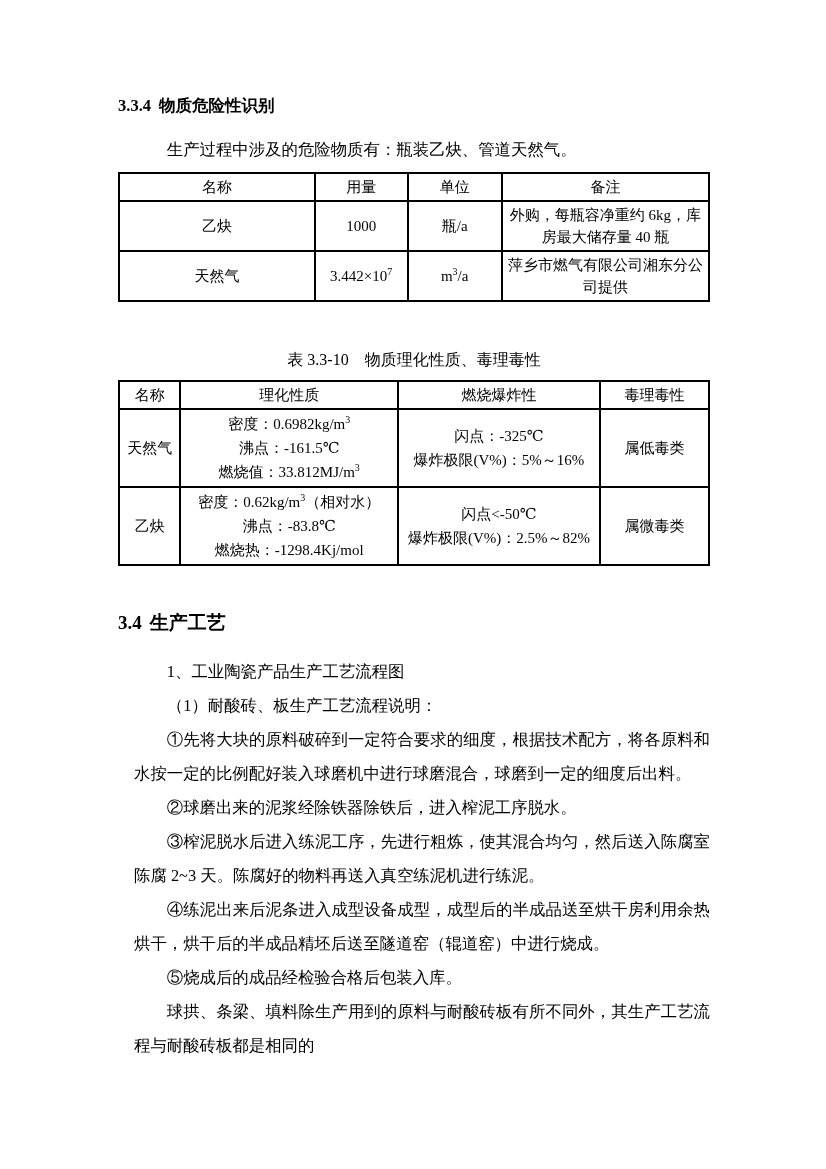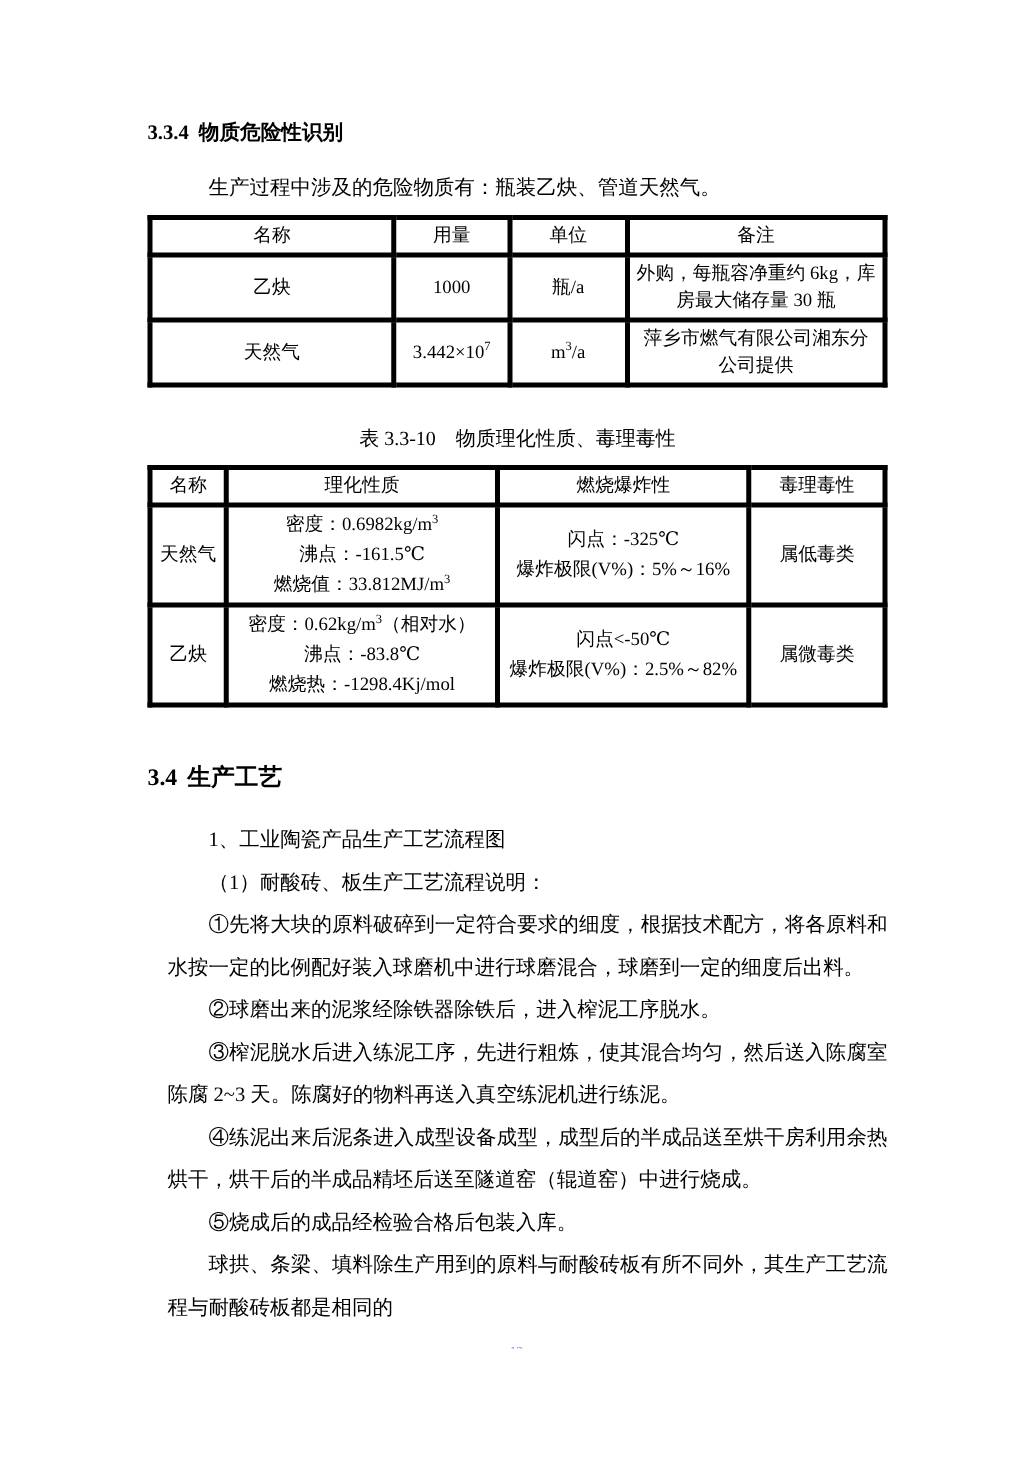--- a/index.html
+++ b/index.html
@@ -38,28 +38,28 @@
     margin-left: 16px;
   }
   .intro-par { margin-bottom: 6px; line-height: 32px; }
   .tbl-caption {
     font-size: 16px;
     text-align: center;
     text-indent: 0;
     line-height: 24px;
     margin: 6px 0 8px 0;
   }
-  .cap-gap { margin-top: 30px; }
+  .cap-gap { margin-top: 46px; }
   table {
     width: 100%;
     border-collapse: collapse;
     table-layout: fixed;
   }
   th, td {
-    border: 4px solid #000000;
+    border: 2px solid #000000;
     font-weight: normal;
     font-size: 15px;
     text-align: center;
     vertical-align: middle;
     padding: 2px 5px;
     line-height: 22px;
   }
   table.hazard th { height: 27px; }
   table.hazard td { height: 48px; }
   table.props th { height: 27px; }
@@ -100,21 +100,21 @@
         <th>用量</th>
         <th>单位</th>
         <th>备注</th>
       </tr>
     </thead>
     <tbody>
       <tr>
         <td>乙炔</td>
         <td><span>1000</span><sup></sup></td>
         <td><span>瓶</span><sup></sup><span>/a</span></td>
-        <td>外购，每瓶容净重约 6kg，库房最大储存量 30 瓶</td>
+        <td>外购，每瓶容净重约 6kg，库房最大储存量 40 瓶</td>
       </tr>
       <tr>
         <td>天然气</td>
         <td><span>3.442×10</span><sup>7</sup></td>
         <td><span>m</span><sup>3</sup><span>/a</span></td>
         <td>萍乡市燃气有限公司湘东分公司提供</td>
       </tr>
     </tbody>
   </table>
 

